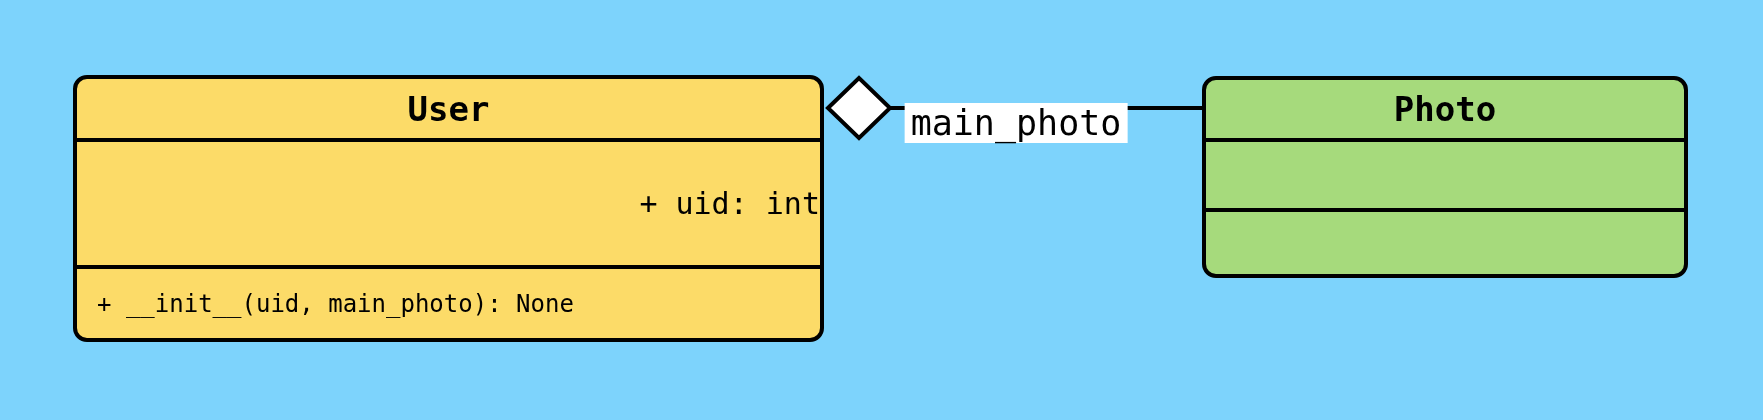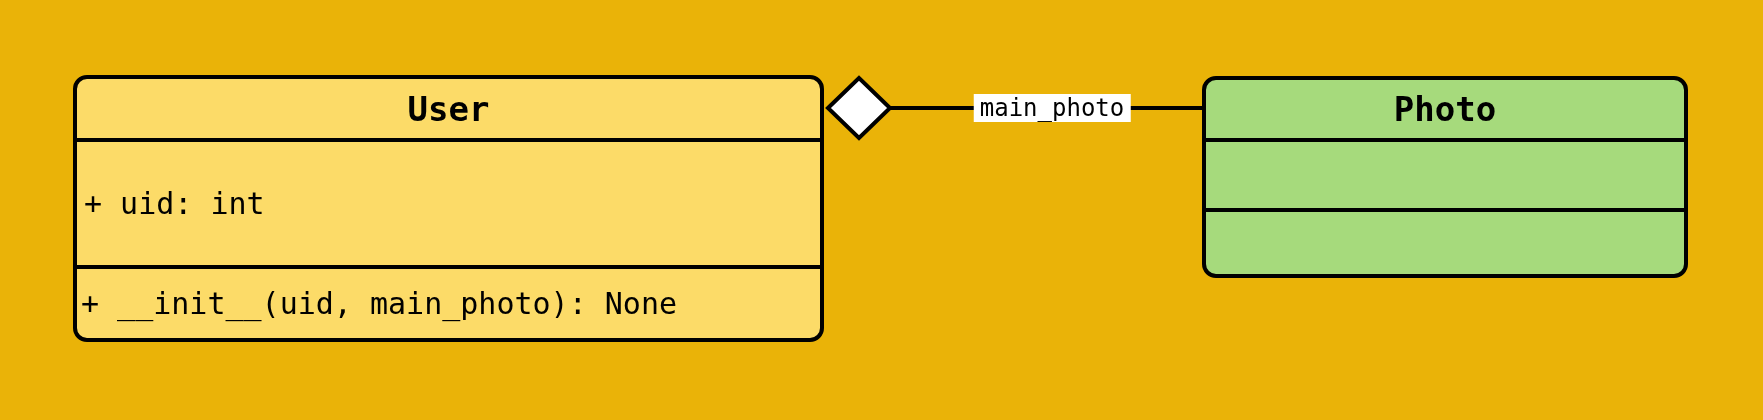--- a/index.html
+++ b/index.html
@@ -3,21 +3,21 @@
 <meta charset="utf-8">
 <style>
   * { margin: 0; padding: 0; box-sizing: border-box; }
   html, body { background: #ffffff; }
   body { font-family: "DejaVu Sans Mono", "Liberation Mono", monospace; }
 
   .canvas {
     position: relative;
     width: 1763px;
     height: 420px;
-    background: #eab308;
+    background: #7dd3fc;
     overflow: hidden;
   }
 
   .uml-class {
     position: absolute;
     border: 4px solid #000000;
     border-radius: 14px;
     display: flex;
     flex-direction: column;
     color: #000000;
@@ -49,54 +49,54 @@
   .c-section {
     flex: none;
     border-top: 4px solid #000000;
   }
 
   .class-user .c-attrs {
     height: 127px;
     display: flex;
     flex-direction: column;
     justify-content: center;
-    padding-left: 7px;
+    padding-left: 20px;
     font-size: 30px;
     line-height: 37px;
     white-space: pre;
+    text-align: right;
   }
   .class-user .c-methods {
     height: 73px;
     display: flex;
     align-items: center;
-    padding-left: 4px;
-    font-size: 30px;
+    padding-left: 20px;
+    font-size: 24px;
     white-space: pre;
   }
   .class-photo .c-attrs   { height: 70px; }
   .class-photo .c-methods { height: 66px; }
 
   .bold-type { font-weight: bold; }
 
   .connector-svg {
     position: absolute;
     left: 820px; top: 70px;
     width: 390px; height: 76px;
   }
 
   .edge-label {
     position: absolute;
-    left: 1016px; top: 108px;
+    left: 1016px; top: 123px;
     transform: translate(-50%, -50%);
     background: #ffffff;
     padding: 0 6px;
-    font-size: 24px;
+    font-size: 35px;
     color: #000000;
     white-space: pre;
-    margin-left: 36px;
   }
 </style>
 </head>
 <body>
 
 <div class="canvas">
 
   <div class="uml-class class-user">
     <div class="c-title">User</div>
     <div class="c-section c-attrs">

